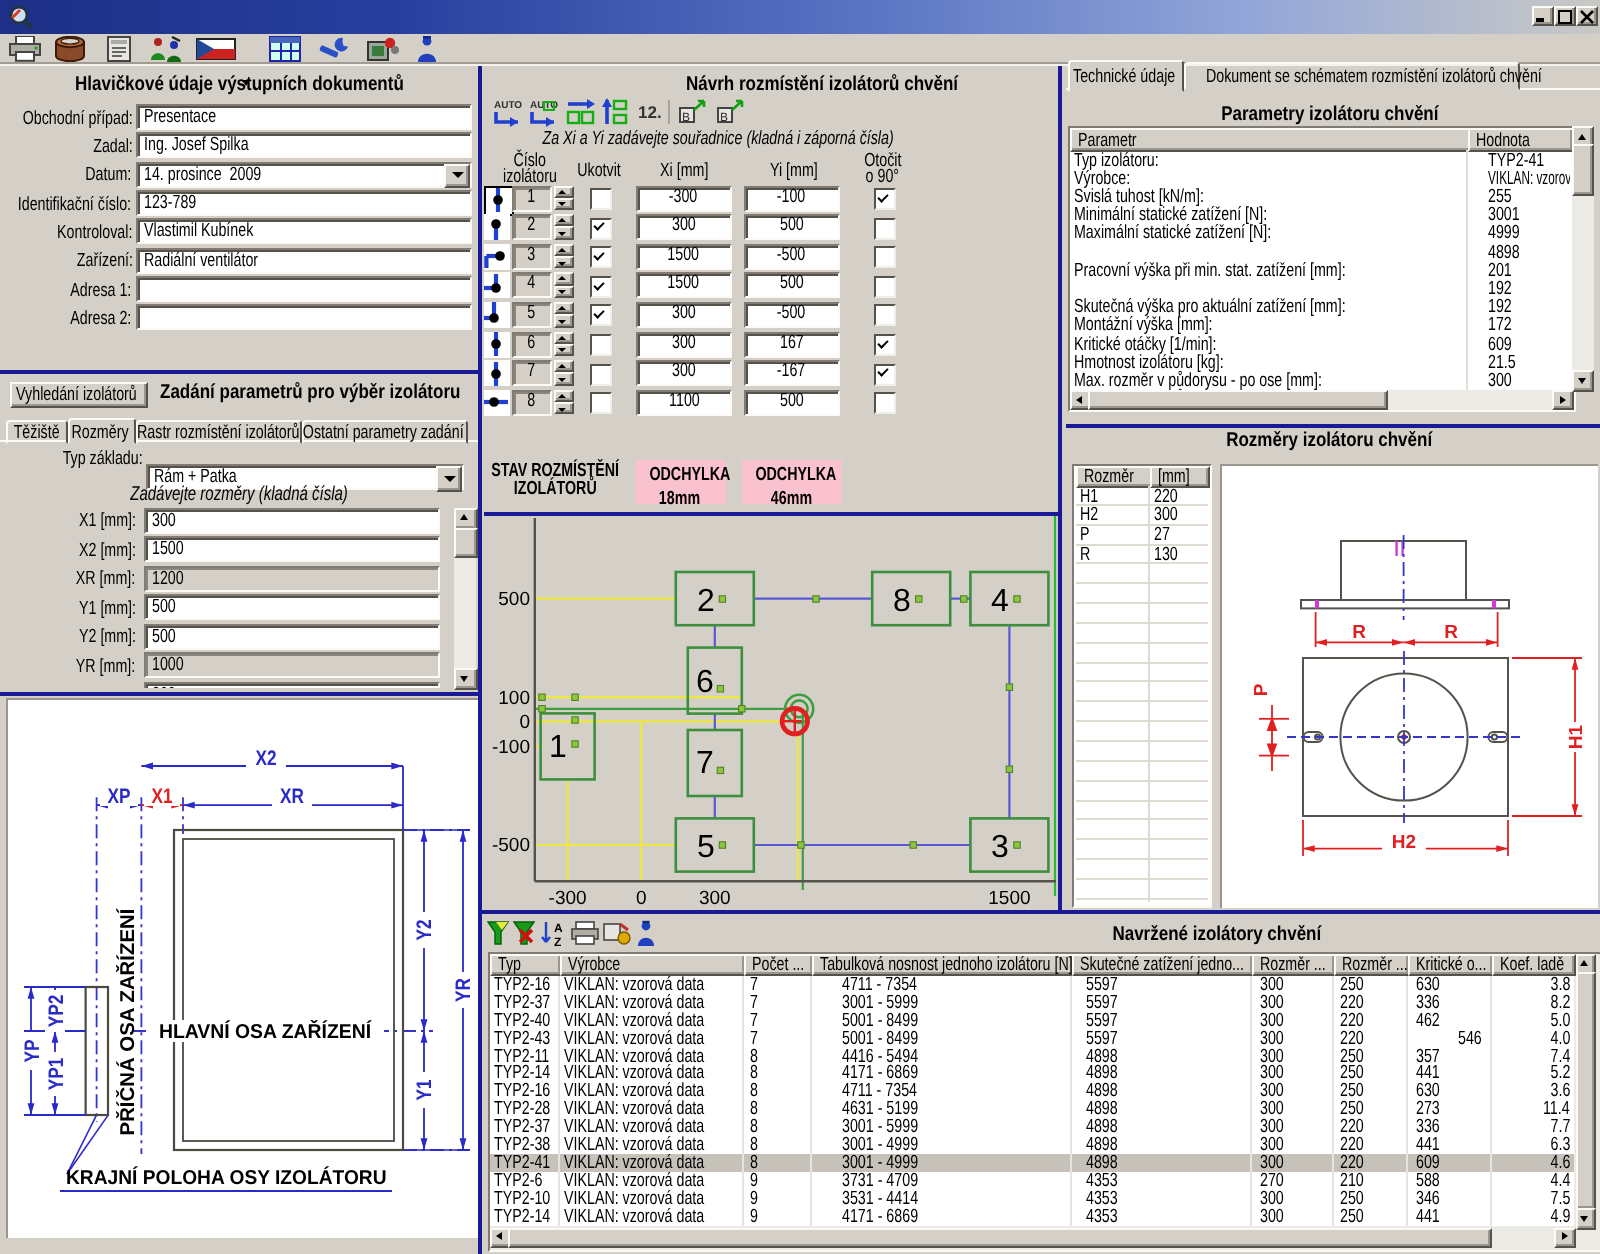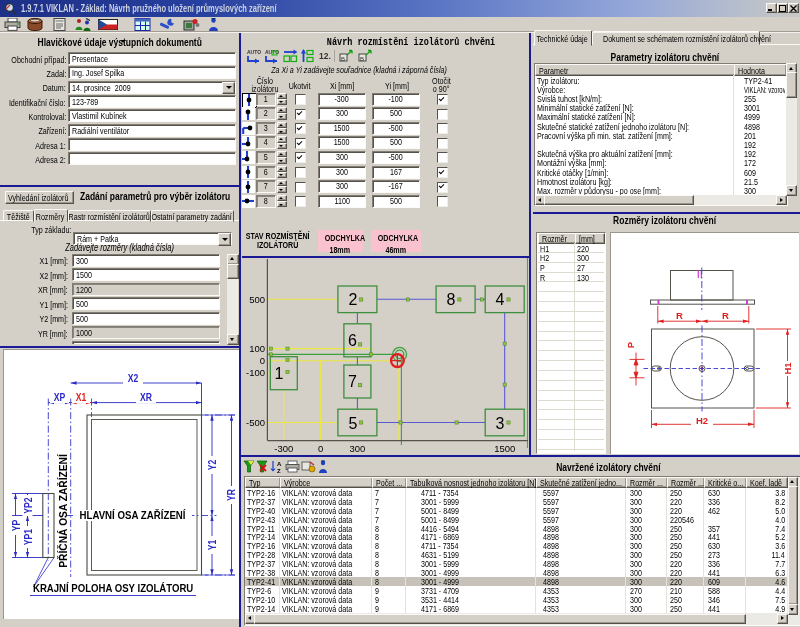--- a/index.html
+++ b/index.html
@@ -25,21 +25,20 @@
 .chk{position:absolute;left:1.2px;top:1.8px;width:4px;height:2px;border-left:1.4px solid #000;border-bottom:1.4px solid #000;transform:rotate(-45deg);}
 </style></head>
 <body>
 
 <div class="ab" style="left:0;top:0;width:800px;height:17px;background:linear-gradient(90deg,#1d2f86 0%,#27409f 25%,#5b76c4 55%,#93a6d9 78%,#bfc3c9 96%,#c9c8c5 100%);">
  <svg class="ab" style="left:4px;top:2px" width="13" height="13" viewBox="0 0 13 13">
   <circle cx="5.5" cy="5.5" r="4" fill="#cfe0f5" stroke="#234" stroke-width="1.4"></circle>
   <line x1="8.5" y1="8.5" x2="12" y2="12" stroke="#234" stroke-width="2"></line>
   <path d="M2 7 L6 3" stroke="#d04020" stroke-width="1.5" fill="none"></path>
  </svg>
- <div class="ab b" style="left:21px;top:3px;font-size:10px;color:#ccd2e0;"><span class="sx ol">1.9.7.1 VIKLAN - Základ: Návrh pružného uložení průmyslových zařízení</span></div>
  <div class="ab rais" style="left:765.5px;top:3px;width:9px;height:8px;">
       <div class="ab" style="left:1.5px;top:5px;width:4px;height:1.6px;background:#000;"></div>
     </div>
  <div class="ab rais" style="left:776.5px;top:3px;width:9px;height:8px;">
       <div class="ab" style="left:1.5px;top:1px;width:5px;height:4.6px;border:1px solid #000;border-top-width:1.6px;"></div>
     </div>
  <div class="ab rais" style="left:788px;top:3px;width:9px;height:8px;">
    <svg class="ab" style="left:1px;top:0.5px" width="7" height="7" viewBox="0 0 7 7">
         <path d="M0.5 0.5 L6.5 6.5 M6.5 0.5 L0.5 6.5" stroke="#000" stroke-width="1.3"></path>
       </svg>
@@ -295,21 +294,21 @@
   <text x="129.5" y="170" text-anchor="middle" transform="translate(129.5,0) scale(0.97,1) translate(-129.5,0)">HLAVNÍ OSA ZAŘÍZENÍ</text>
   <text x="0" y="0" text-anchor="middle" transform="translate(64,162) rotate(-90) scale(1.02,1)">PŘÍČNÁ OSA ZAŘÍZENÍ</text>
   <text x="30" y="243" transform="translate(30,0) scale(0.96,1) translate(-30,0)">KRAJNÍ POLOHA OSY IZOLÁTORU</text>
  </g>
 </svg>
 
 <div class="ab navyv" style="left:239px;top:33px;height:594px;"></div>
 <div class="ab navyv" style="left:528.5px;top:33px;height:422px;width:2.5px;"></div>
 <div class="ab navyh" style="left:239px;top:455px;width:561px;"></div>
 
-<div class="ab b ctr" style="left:242px;top:36.5px;width:338px;font-size:10px;font-family:Liberation Mono, monospace;"><span class="sxt oc">Návrh rozmístění izolátorů chvění</span></div>
+<div class="ab b ctr" style="left:242px;top:36.5px;width:338px;font-size:10px;"><span class="sxt oc">Návrh rozmístění izolátorů chvění</span></div>
 <div id="midicons">
  <svg class="ab" style="left:246px;top:49px" width="130" height="15" viewBox="0 0 130 15">
 
   <g>
    <text x="1" y="5" font-size="5" font-weight="bold" fill="#333" font-family="Liberation Sans">AUTO</text>
    <path d="M2 7 L2 12 L13 12" fill="none" stroke="#2040d0" stroke-width="1.8"></path>
    <path d="M13 12 L9 9.5 L9 14.5 Z" fill="#2040d0"></path>
   </g>
   <g transform="translate(18,0)">
    <text x="1" y="5" font-size="5" font-weight="bold" fill="#333" font-family="Liberation Sans">AUTO</text>
@@ -643,21 +642,20 @@
 <div class="ab nw" style="left:2px;top:0px;"><span class="sx ol">Typ izolátoru:</span></div>
 <div class="ab nw" style="left:209px;top:0px;"><span class="sx ol">TYP2-41</span></div>
 <div class="ab nw" style="left:2px;top:9.2px;"><span class="sx ol">Výrobce:</span></div>
 <div class="ab nw" style="left:209px;top:9.2px;"><span style="display:inline-block;white-space:nowrap;transform:scaleX(0.62);transform-origin:0 50%;">VIKLAN: vzorov...</span></div>
 <div class="ab nw" style="left:2px;top:18.4px;"><span class="sx ol">Svislá tuhost [kN/m]:</span></div>
 <div class="ab nw" style="left:209px;top:18.4px;"><span class="sx ol">255</span></div>
 <div class="ab nw" style="left:2px;top:27.599999999999998px;"><span class="sx ol">Minimální statické zatížení [N]:</span></div>
 <div class="ab nw" style="left:209px;top:27.599999999999998px;"><span class="sx ol">3001</span></div>
 <div class="ab nw" style="left:2px;top:36.8px;"><span class="sx ol">Maximální statické zatížení [N]:</span></div>
 <div class="ab nw" style="left:209px;top:36.8px;"><span class="sx ol">4999</span></div>
-<div class="ab nw" style="left:2px;top:46.0px;"><span class="sx ol">Skutečné statické zatížení jednoho izolátoru [N]:</span></div>
 <div class="ab nw" style="left:209px;top:46.0px;"><span class="sx ol">4898</span></div>
 <div class="ab nw" style="left:2px;top:55.2px;"><span class="sx ol">Pracovní výška při min. stat. zatížení [mm]:</span></div>
 <div class="ab nw" style="left:209px;top:55.2px;"><span class="sx ol">201</span></div>
 <div class="ab nw" style="left:209px;top:64.4px;"><span class="sx ol">192</span></div>
 <div class="ab nw" style="left:2px;top:73.60000000000001px;"><span class="sx ol">Skutečná výška pro aktuální zatížení [mm]:</span></div>
 <div class="ab nw" style="left:209px;top:73.60000000000001px;"><span class="sx ol">192</span></div>
 <div class="ab nw" style="left:2px;top:82.80000000000001px;"><span class="sx ol">Montážní výška [mm]:</span></div>
 <div class="ab nw" style="left:209px;top:82.80000000000001px;"><span class="sx ol">172</span></div>
 <div class="ab nw" style="left:2px;top:92.00000000000001px;"><span class="sx ol">Kritické otáčky [1/min]:</span></div>
 <div class="ab nw" style="left:209px;top:92.00000000000001px;"><span class="sx ol">609</span></div>
@@ -896,21 +894,21 @@
 <div class="ab nw" style="left:670px;top:504.59999999999997px;"><span class="sx ol">220</span></div>
 <div class="ab nw" style="left:707.5px;top:504.59999999999997px;"><span class="sx ol">462</span></div>
 <div class="ab nw rgt" style="left:746px;top:504.59999999999997px;width:39px;"><span class="sx or">5.0</span></div>
 <div class="ab nw" style="left:247px;top:513.5500000000001px;"><span class="sx ol">TYP2-43</span></div>
 <div class="ab nw" style="left:282px;top:513.5500000000001px;"><span class="sx ol">VIKLAN: vzorová data</span></div>
 <div class="ab nw" style="left:375px;top:513.5500000000001px;"><span class="sx ol">7</span></div>
 <div class="ab nw" style="left:421px;top:513.5500000000001px;"><span class="sx ol">5001 - 8499</span></div>
 <div class="ab nw" style="left:542.5px;top:513.5500000000001px;"><span class="sx ol">5597</span></div>
 <div class="ab nw" style="left:629.5px;top:513.5500000000001px;"><span class="sx ol">300</span></div>
 <div class="ab nw" style="left:670px;top:513.5500000000001px;"><span class="sx ol">220</span></div>
-<div class="ab nw" style="left:682px;top:513.5500000000001px;"><span class="sx ol">546</span></div>
+<div class="ab nw" style="left:729px;top:513.5500000000001px;"><span class="sx ol">546</span></div>
 <div class="ab nw rgt" style="left:746px;top:513.5500000000001px;width:39px;"><span class="sx or">4.0</span></div>
 <div class="ab nw" style="left:247px;top:522.5000000000001px;"><span class="sx ol">TYP2-11</span></div>
 <div class="ab nw" style="left:282px;top:522.5000000000001px;"><span class="sx ol">VIKLAN: vzorová data</span></div>
 <div class="ab nw" style="left:375px;top:522.5000000000001px;"><span class="sx ol">8</span></div>
 <div class="ab nw" style="left:421px;top:522.5000000000001px;"><span class="sx ol">4416 - 5494</span></div>
 <div class="ab nw" style="left:542.5px;top:522.5000000000001px;"><span class="sx ol">4898</span></div>
 <div class="ab nw" style="left:629.5px;top:522.5000000000001px;"><span class="sx ol">300</span></div>
 <div class="ab nw" style="left:670px;top:522.5000000000001px;"><span class="sx ol">250</span></div>
 <div class="ab nw" style="left:707.5px;top:522.5000000000001px;"><span class="sx ol">357</span></div>
 <div class="ab nw rgt" style="left:746px;top:522.5000000000001px;width:39px;"><span class="sx or">7.4</span></div>

